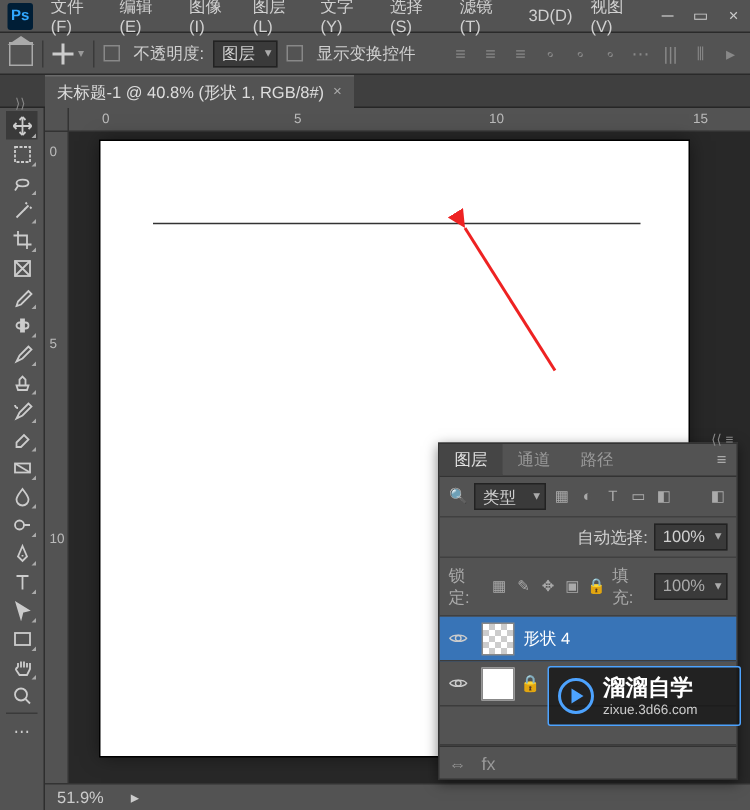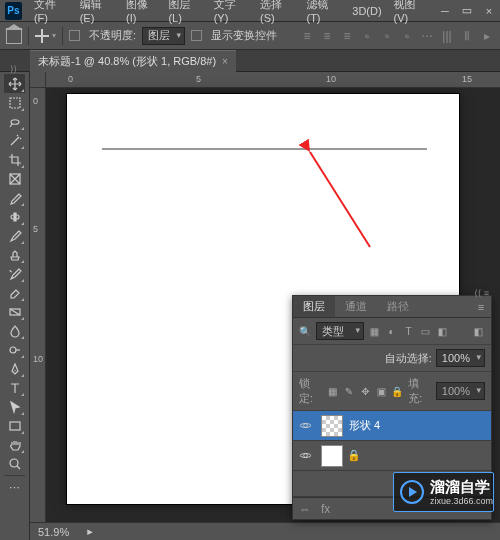--- a/index.html
+++ b/index.html
@@ -72,21 +72,21 @@
   .eye svg{width:13px;height:13px;stroke:#ccc;fill:none}
   .thumb{width:22px;height:22px;background:#fff;border:1px solid #888;margin:0 4px}
   .thumb.shape{background:repeating-conic-gradient(#ccc 0 25%,#fff 0 50%) 0 0/8px 8px}
   .layer .lname{flex:1;padding-left:2px}
   .layer .lock{margin-right:6px;color:#ccc}
   .panel-empty{height:26px;border-bottom:1px solid #3c3c3c}
   .panel-foot{height:22px;display:flex;align-items:center;padding:0 6px;gap:10px;color:#999;border-top:1px solid #333}
   .panel-foot span{font-size:12px}
 
   
-  .wm{position:absolute;right:6px;bottom:28px;background:rgba(20,20,20,.78);color:#fff;border:1px solid #4da3ff;height:40px;width:101px;display:flex;align-items:center;border-radius:2px}
+  .wm{position:absolute;right:6px;bottom:56px;background:rgba(20,20,20,.78);color:#fff;border:1px solid #4da3ff;height:40px;width:129px;display:flex;align-items:center;border-radius:2px}
   .wm .play{width:24px;height:24px;border:2px solid #4da3ff;border-radius:50%;margin:0 6px;display:flex;align-items:center;justify-content:center}
   .wm .play::after{content:"";border-left:8px solid #4da3ff;border-top:5px solid transparent;border-bottom:5px solid transparent;margin-left:2px}
   .wm .txt{display:flex;flex-direction:column;line-height:1.2}
   .wm .txt .big{font-size:15px;font-weight:700}
   .wm .txt .small{font-size:9px;color:#ccc}
 </style>
 </head>
 <body>
 
 <div class="menubar">

